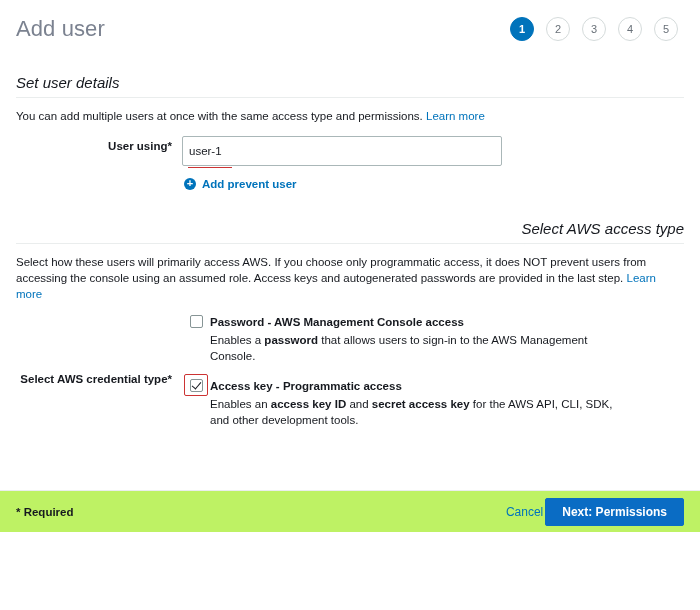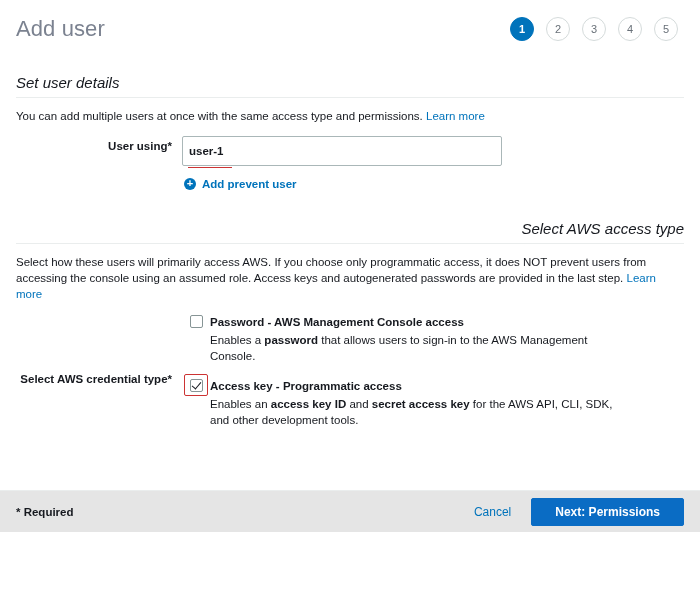--- a/index.html
+++ b/index.html
@@ -116,21 +116,20 @@
     width: 320px;
     height: 22px;
     border: 1px solid #aab7b8;
     border-radius: 2px;
     padding: 14px 6px;
     font-size: 11.5px;
     font-family: "Liberation Sans", sans-serif;
     color: #16191f;
     box-sizing: border-box;
     outline: none;
-    font-weight: bold;
   }
   .input-underline {
     width: 44px;
     height: 0;
     border-top: 1.5px solid #cc3333;
     margin: 1px 0 0 6px;
   }
   .add-user {
     display: flex;
     align-items: center;
@@ -234,50 +233,49 @@
     left: 0;
     bottom: 0;
     width: 700px;
     height: 42px;
     border-top: 1px solid #eaeded;
     display: flex;
     align-items: center;
     justify-content: space-between;
     padding: 0 16px;
     box-sizing: border-box;
-    background: #e5e5e5;
+    background: #bef264;
   }
   .required-note {
     font-size: 11.5px;
     font-weight: bold;
     color: #16191f;
   }
   .footer-actions {
     display: flex;
     align-items: center;
-    gap: 18px;
   }
   .btn-cancel {
     background: none;
     border: none;
     color: #0073bb;
     font-size: 12px;
     font-family: "Liberation Sans", sans-serif;
     cursor: pointer;
     padding: 4px 2px;
   }
   .btn-primary {
     background: #0a6cc4;
     border: 1px solid #0a6cc4;
     color: #ffffff;
     font-size: 12px;
     font-weight: bold;
     font-family: "Liberation Sans", sans-serif;
     border-radius: 2px;
-    padding: 6px 23px;
+    padding: 6px 16px;
     cursor: pointer;
   }
 </style>
 </head>
 <body>
 
 <div class="page">
 
   <div class="header">
     <div class="page-title">Add user</div>

